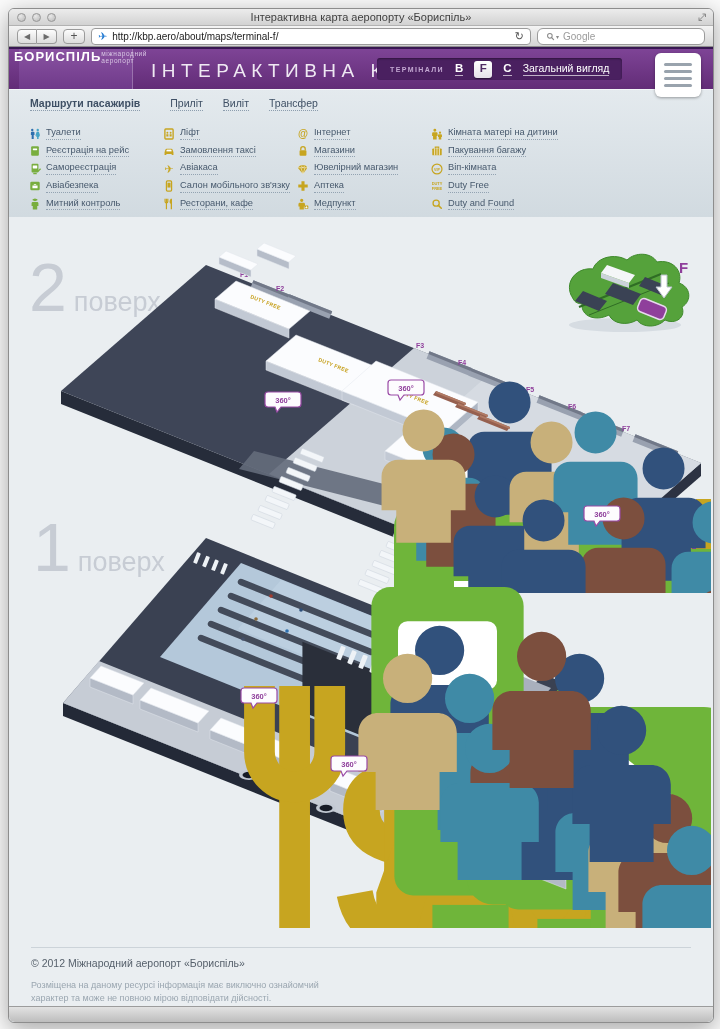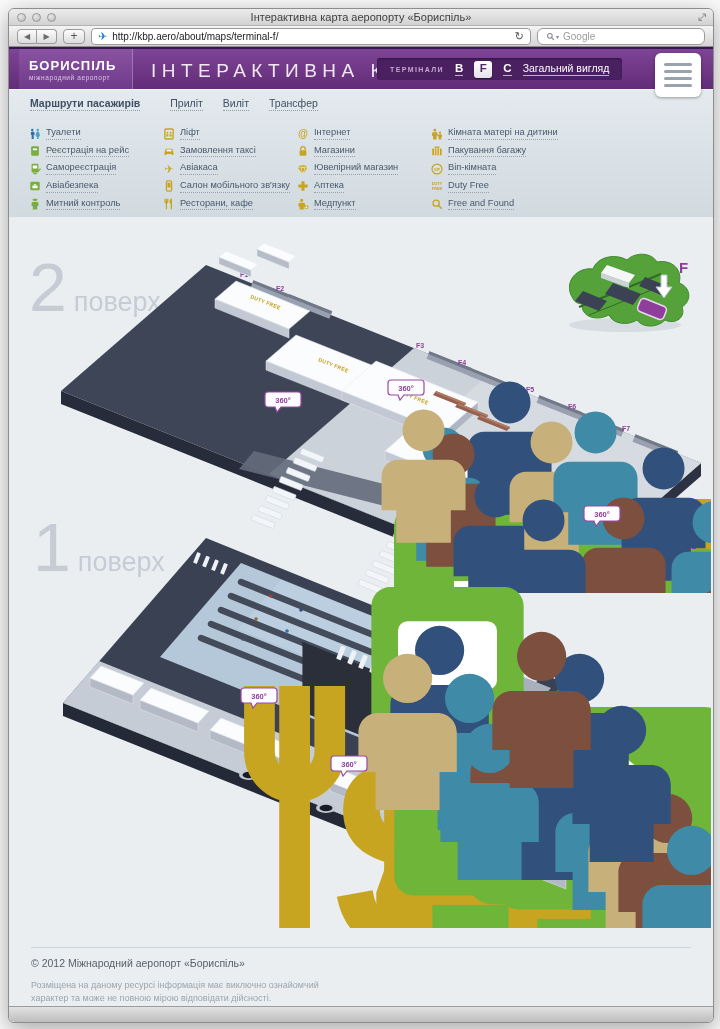--- a/index.html
+++ b/index.html
@@ -26,21 +26,21 @@
   .favicon{color:#2a7fd4;font-size:11px;line-height:1;}
   .urltext{flex:1;white-space:nowrap;overflow:hidden;}
   .reload{color:#555;font-size:11px;line-height:1;}
   .searchfield{width:150px;height:15px;background:#fff;border:1px solid #9b9b9b;border-radius:6px;
                display:flex;align-items:center;padding:0 8px;gap:4px;font-size:10px;color:#9b9b9b;}
   .magwrap{display:flex;align-items:center;gap:1px;color:#8a8a8a;}
   
   .header{position:absolute;top:38px;left:0;right:0;height:42px;
           background:linear-gradient(#7e4496,#622c77);border-top:2px solid #381852;box-sizing:border-box;}
   .logo{position:absolute;left:10px;top:0;bottom:0;width:114px;background:linear-gradient(#8a53a2,#6f3a8a);
-        border-right:1px solid rgba(255,255,255,.25);display:flex;flex-direction:column;justify-content:center;padding-left:10px;box-sizing:border-box;}
+        border-right:1px solid rgba(255,255,255,.25);display:flex;justify-content:center;padding-left:10px;box-sizing:border-box;}
   .logo-t{color:#fff;font-weight:bold;font-size:13px;letter-spacing:1px;}
   .logo-s{color:#d9c6e4;font-size:6.5px;letter-spacing:.6px;margin-top:1px;}
   .htitle{position:absolute;left:142px;top:11px;color:#efe9f3;font-size:19px;letter-spacing:5.5px;font-weight:400;white-space:nowrap;}
   .termpill{position:absolute;left:368px;top:9px;height:22px;background:#4a2060;border-radius:3px;
             display:flex;align-items:center;gap:11px;padding:0 13px;box-shadow:inset 0 1px 2px rgba(0,0,0,.35);}
   .term-lab{color:#c3a8d2;font-size:7px;letter-spacing:1.4px;font-weight:bold;}
   .term-btn{color:#fff;font-size:11.5px;font-weight:bold;border-bottom:1px solid rgba(255,255,255,.65);line-height:1.15;cursor:default;}
   .term-btn.active{background:linear-gradient(#ffffff,#e6e1ea);color:#4f2a63;border:none;border-radius:3px;
                    width:18px;height:17px;display:flex;align-items:center;justify-content:center;box-shadow:0 1px 1px rgba(0,0,0,.4);}
   .term-link{color:#fff;font-size:10.5px;border-bottom:1px solid rgba(255,255,255,.65);line-height:1.2;white-space:nowrap;}
@@ -406,21 +406,21 @@
         <div class="lrow">
               <svg class="ic gold">
                 <use href="#i-duty" xlink:href="#i-duty"></use>
               </svg>
               <span>Duty Free</span>
             </div>
         <div class="lrow">
               <svg class="ic gold">
                 <use href="#i-lost" xlink:href="#i-lost"></use>
               </svg>
-              <span>Free and Found</span>
+              <span>Duty and Found</span>
             </div>
       </div>
     </div>
   </div>
 
   <div class="maparea">
 
     <div class="flab f2lab">
       <span class="num">2</span>
           <span class="word">поверх</span>

